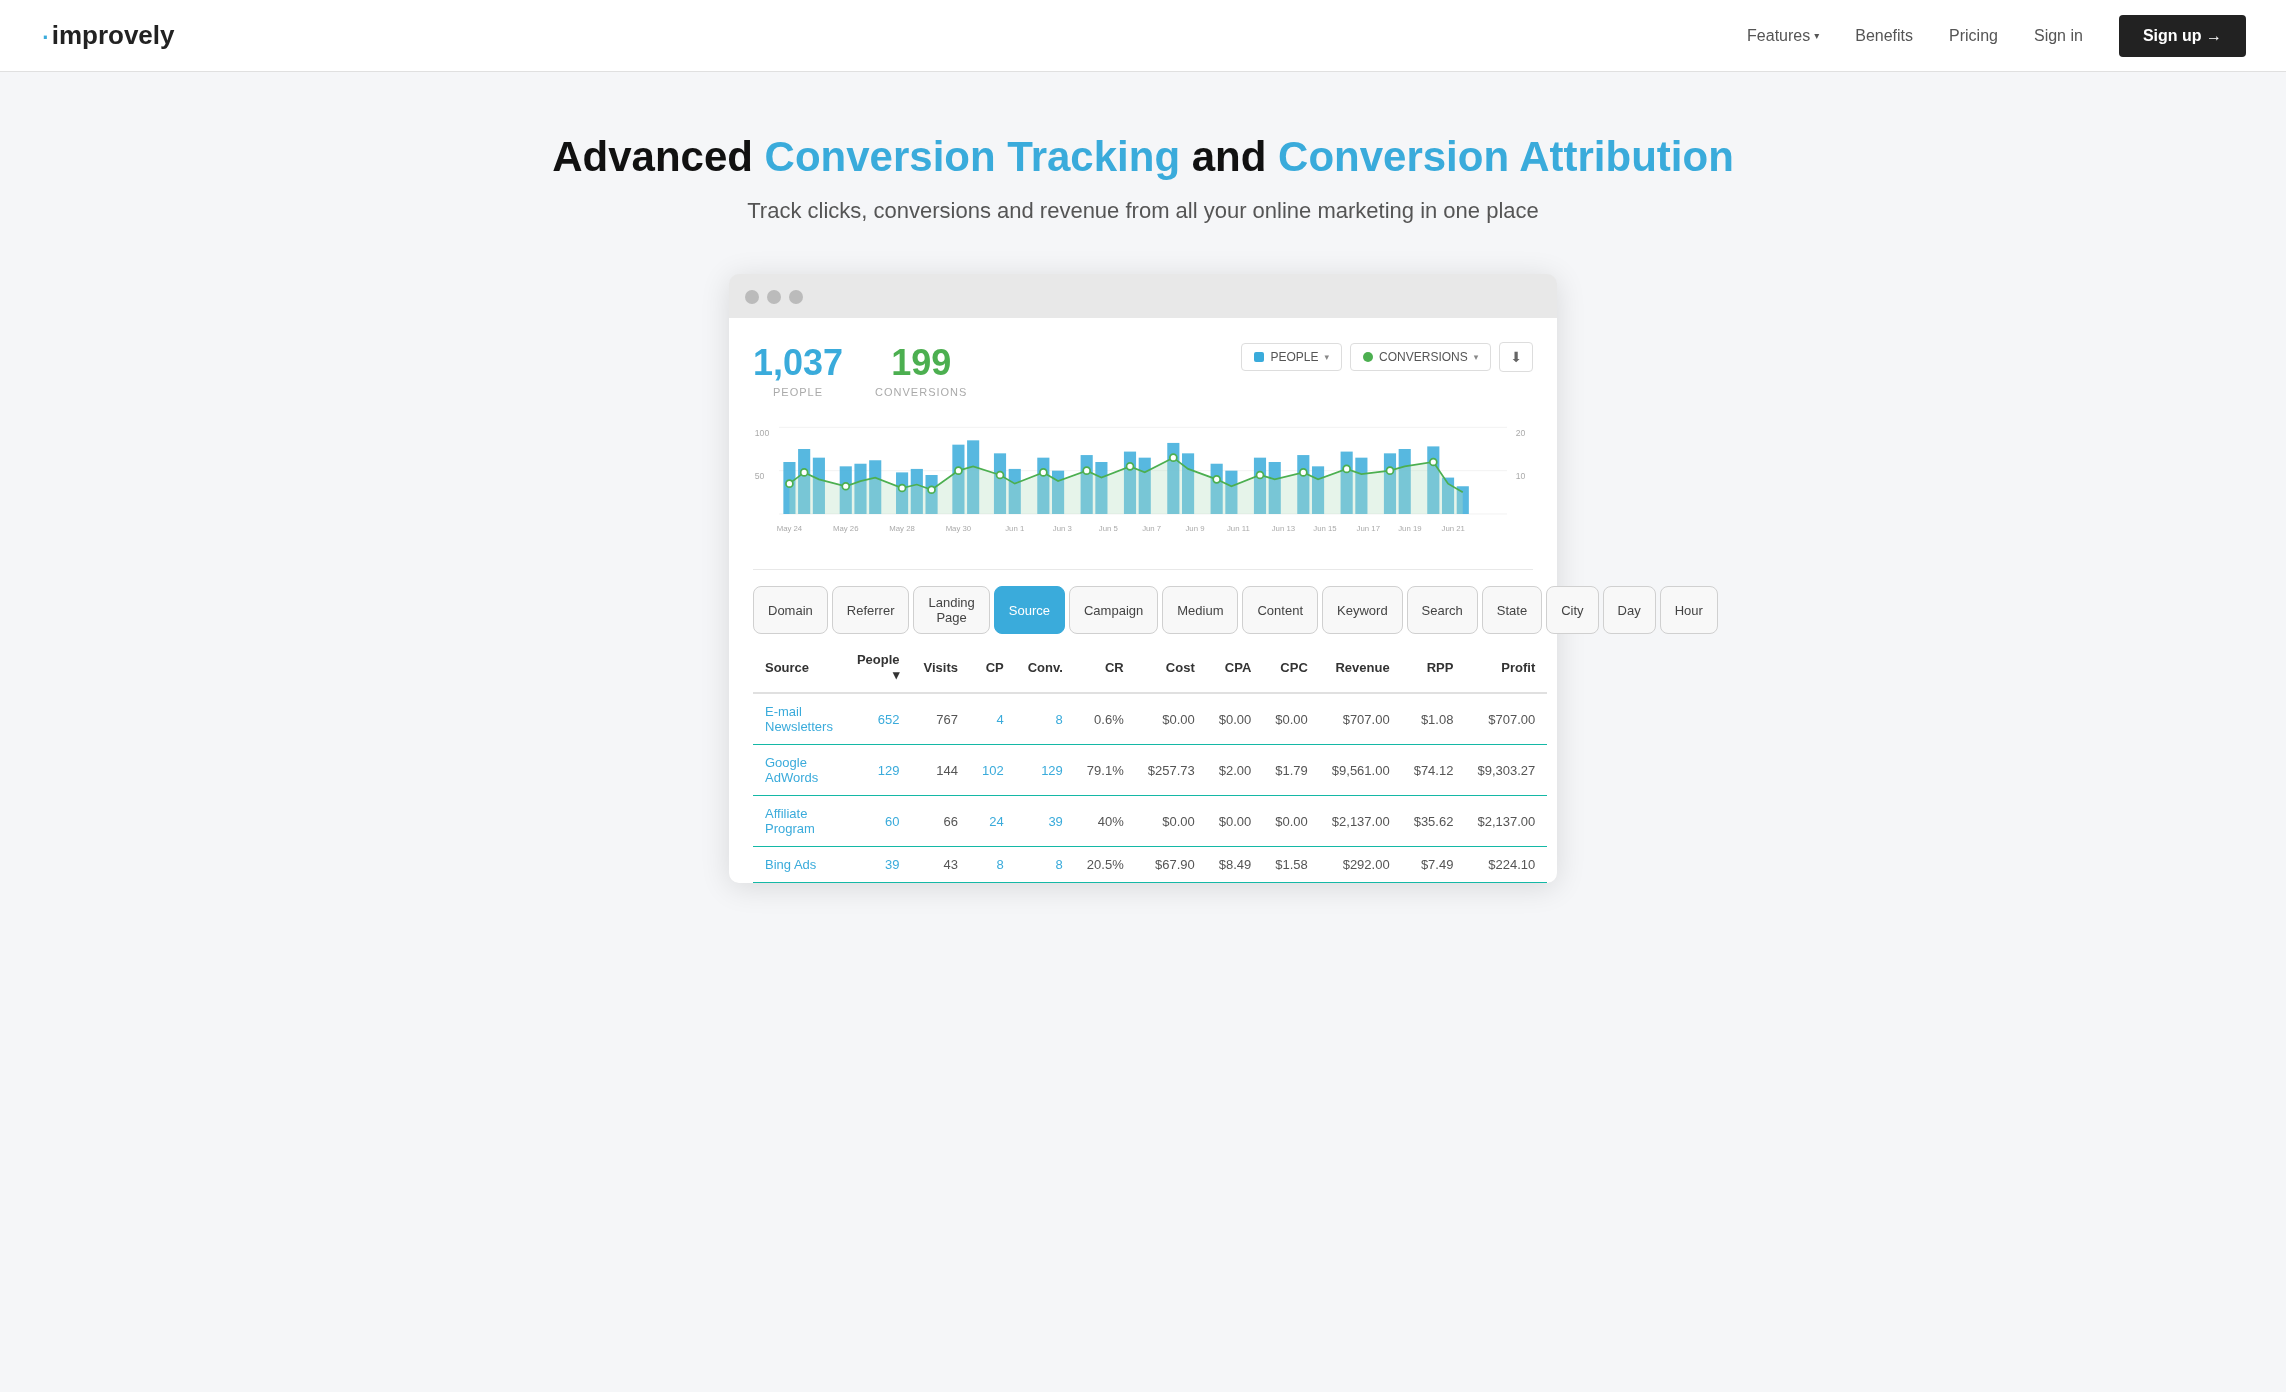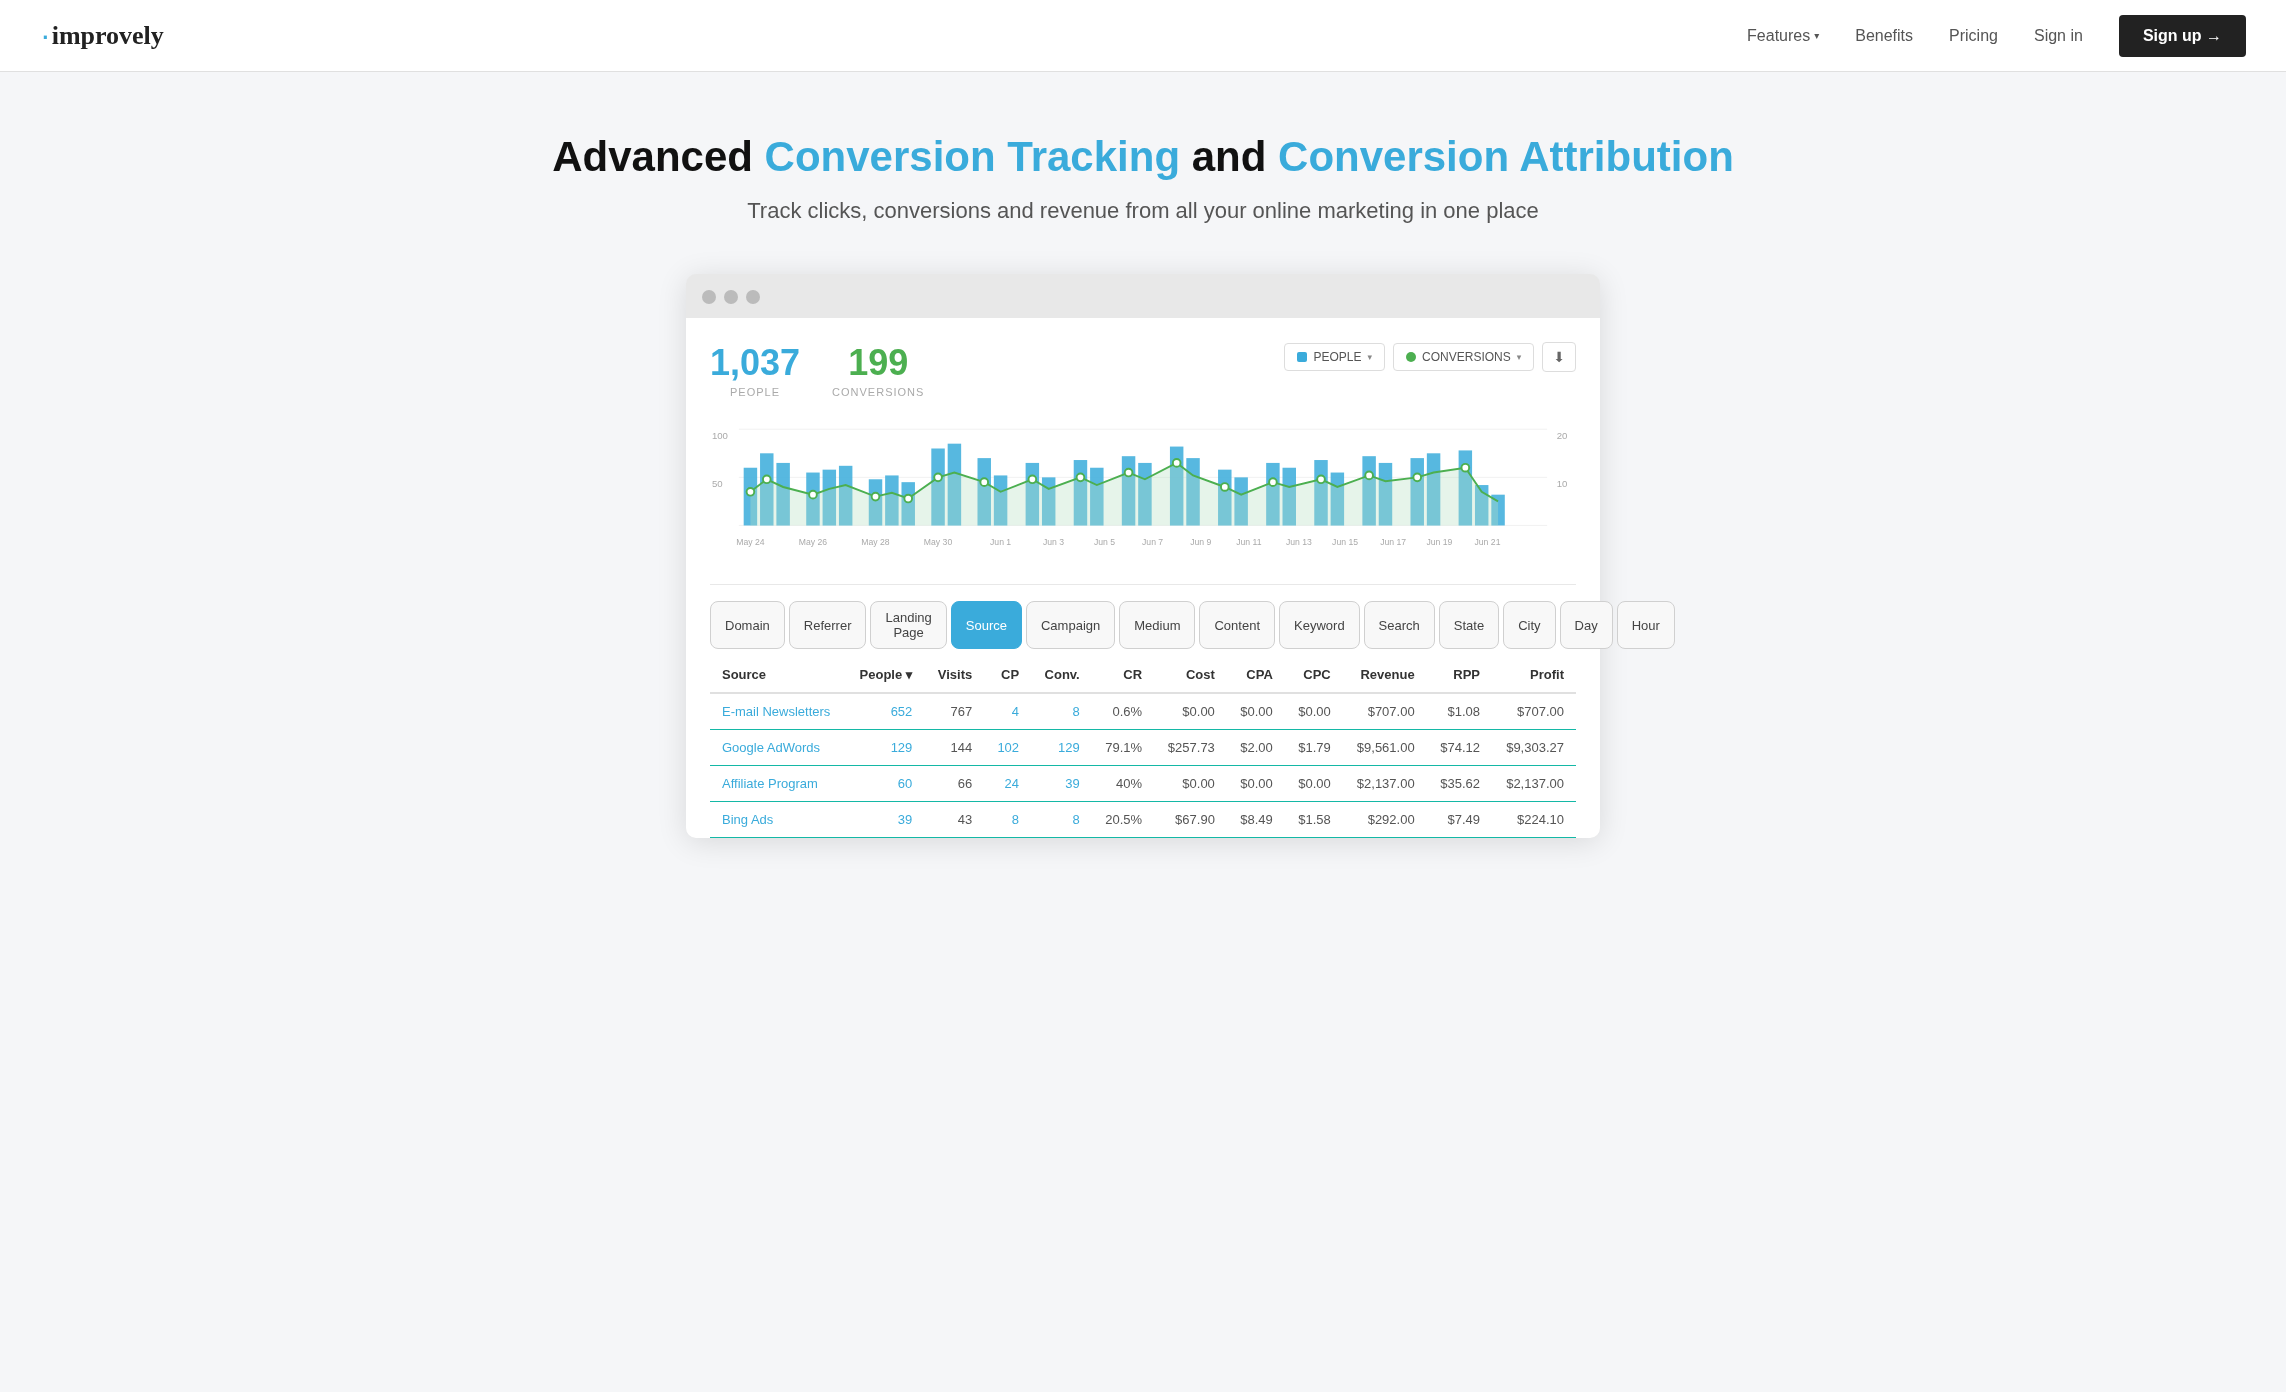--- a/index.html
+++ b/index.html
@@ -20,21 +20,20 @@
     }
     .nav-logo {
       display: flex;
       align-items: center;
       margin-right: auto;
     }
     .nav-logo-text {
       font-size: 26px;
       font-weight: 700;
       color: #222;
-      font-family: Liberation Serif, serif;
     }
     .nav-logo-dot {
       color: #3aabdb;
       font-size: 32px;
       margin-right: 1px;
     }
     .nav-links {
       display: flex;
       align-items: center;
       gap: 36px;
@@ -83,21 +82,21 @@
     .hero-subtitle {
       font-size: 22px;
       color: #555;
       margin-bottom: 50px;
     }
 
     
     .browser-mockup {
       background: #e8e8e8;
       border-radius: 10px;
-      width: 914px;
+      width: 828px;
       margin: 0 auto;
       padding: 16px 0 0 0;
       box-shadow: 0 4px 30px rgba(0,0,0,0.12);
     }
     .browser-dots {
       display: flex;
       gap: 8px;
       padding: 0 16px 14px;
     }
     .browser-dot {

